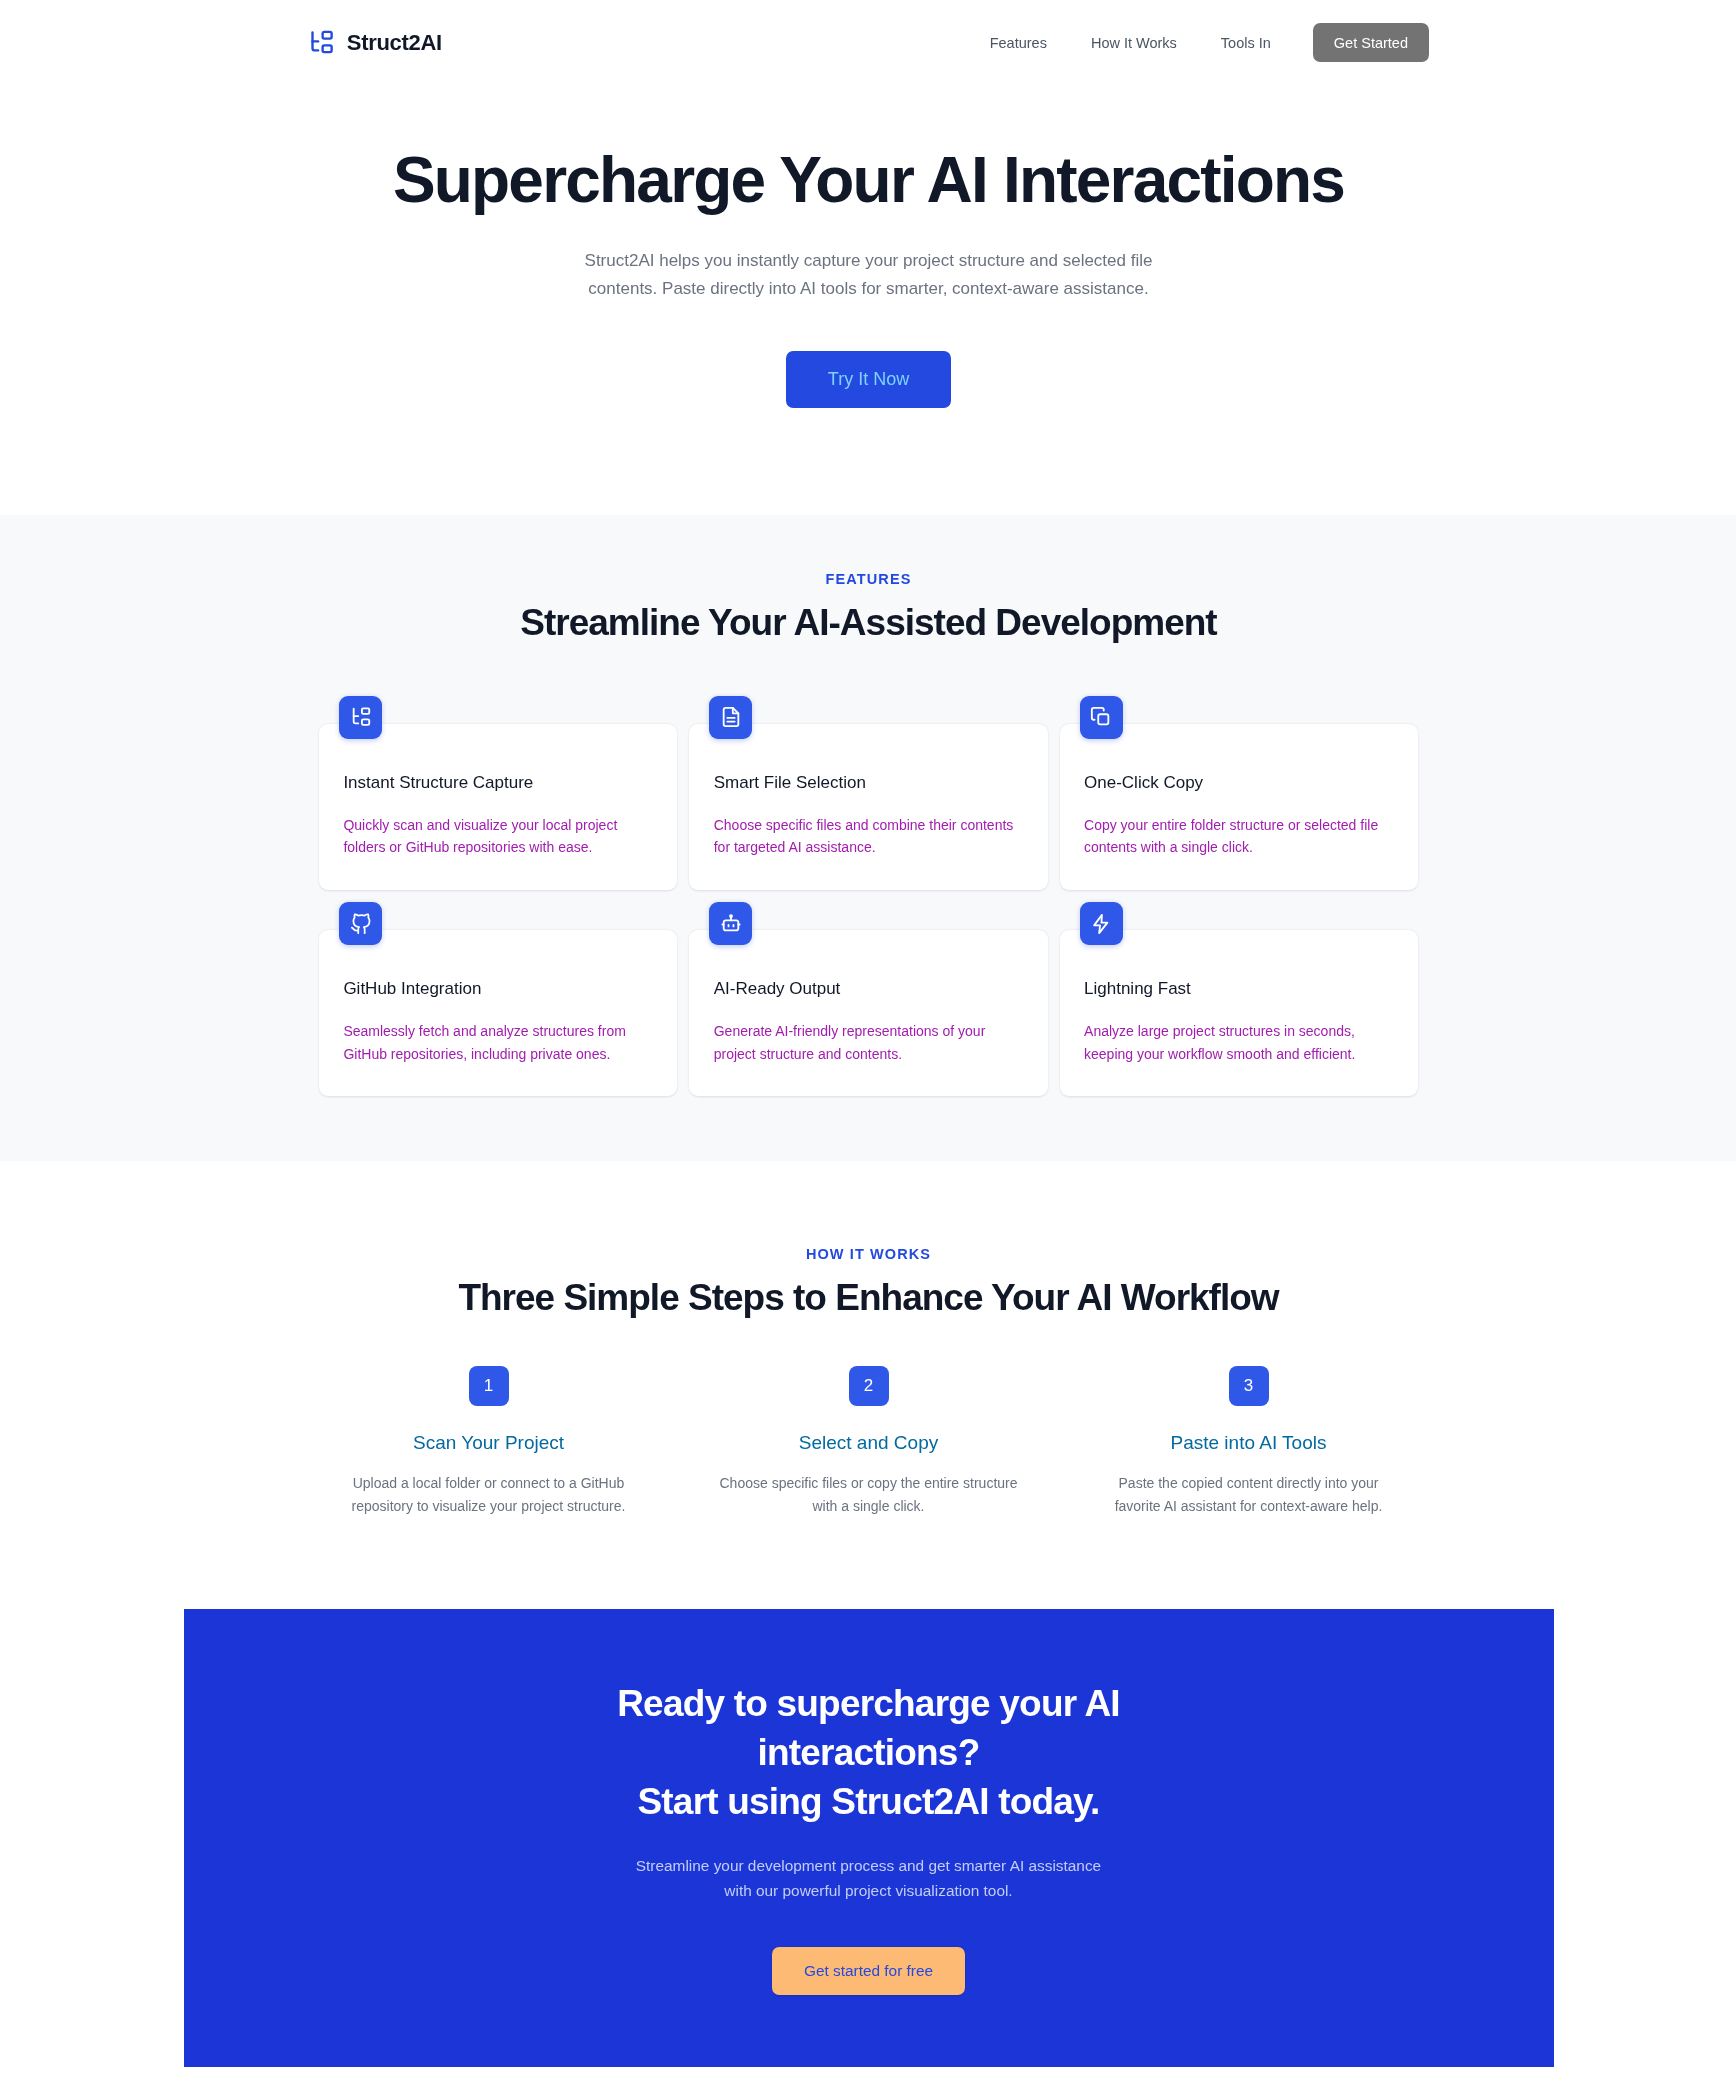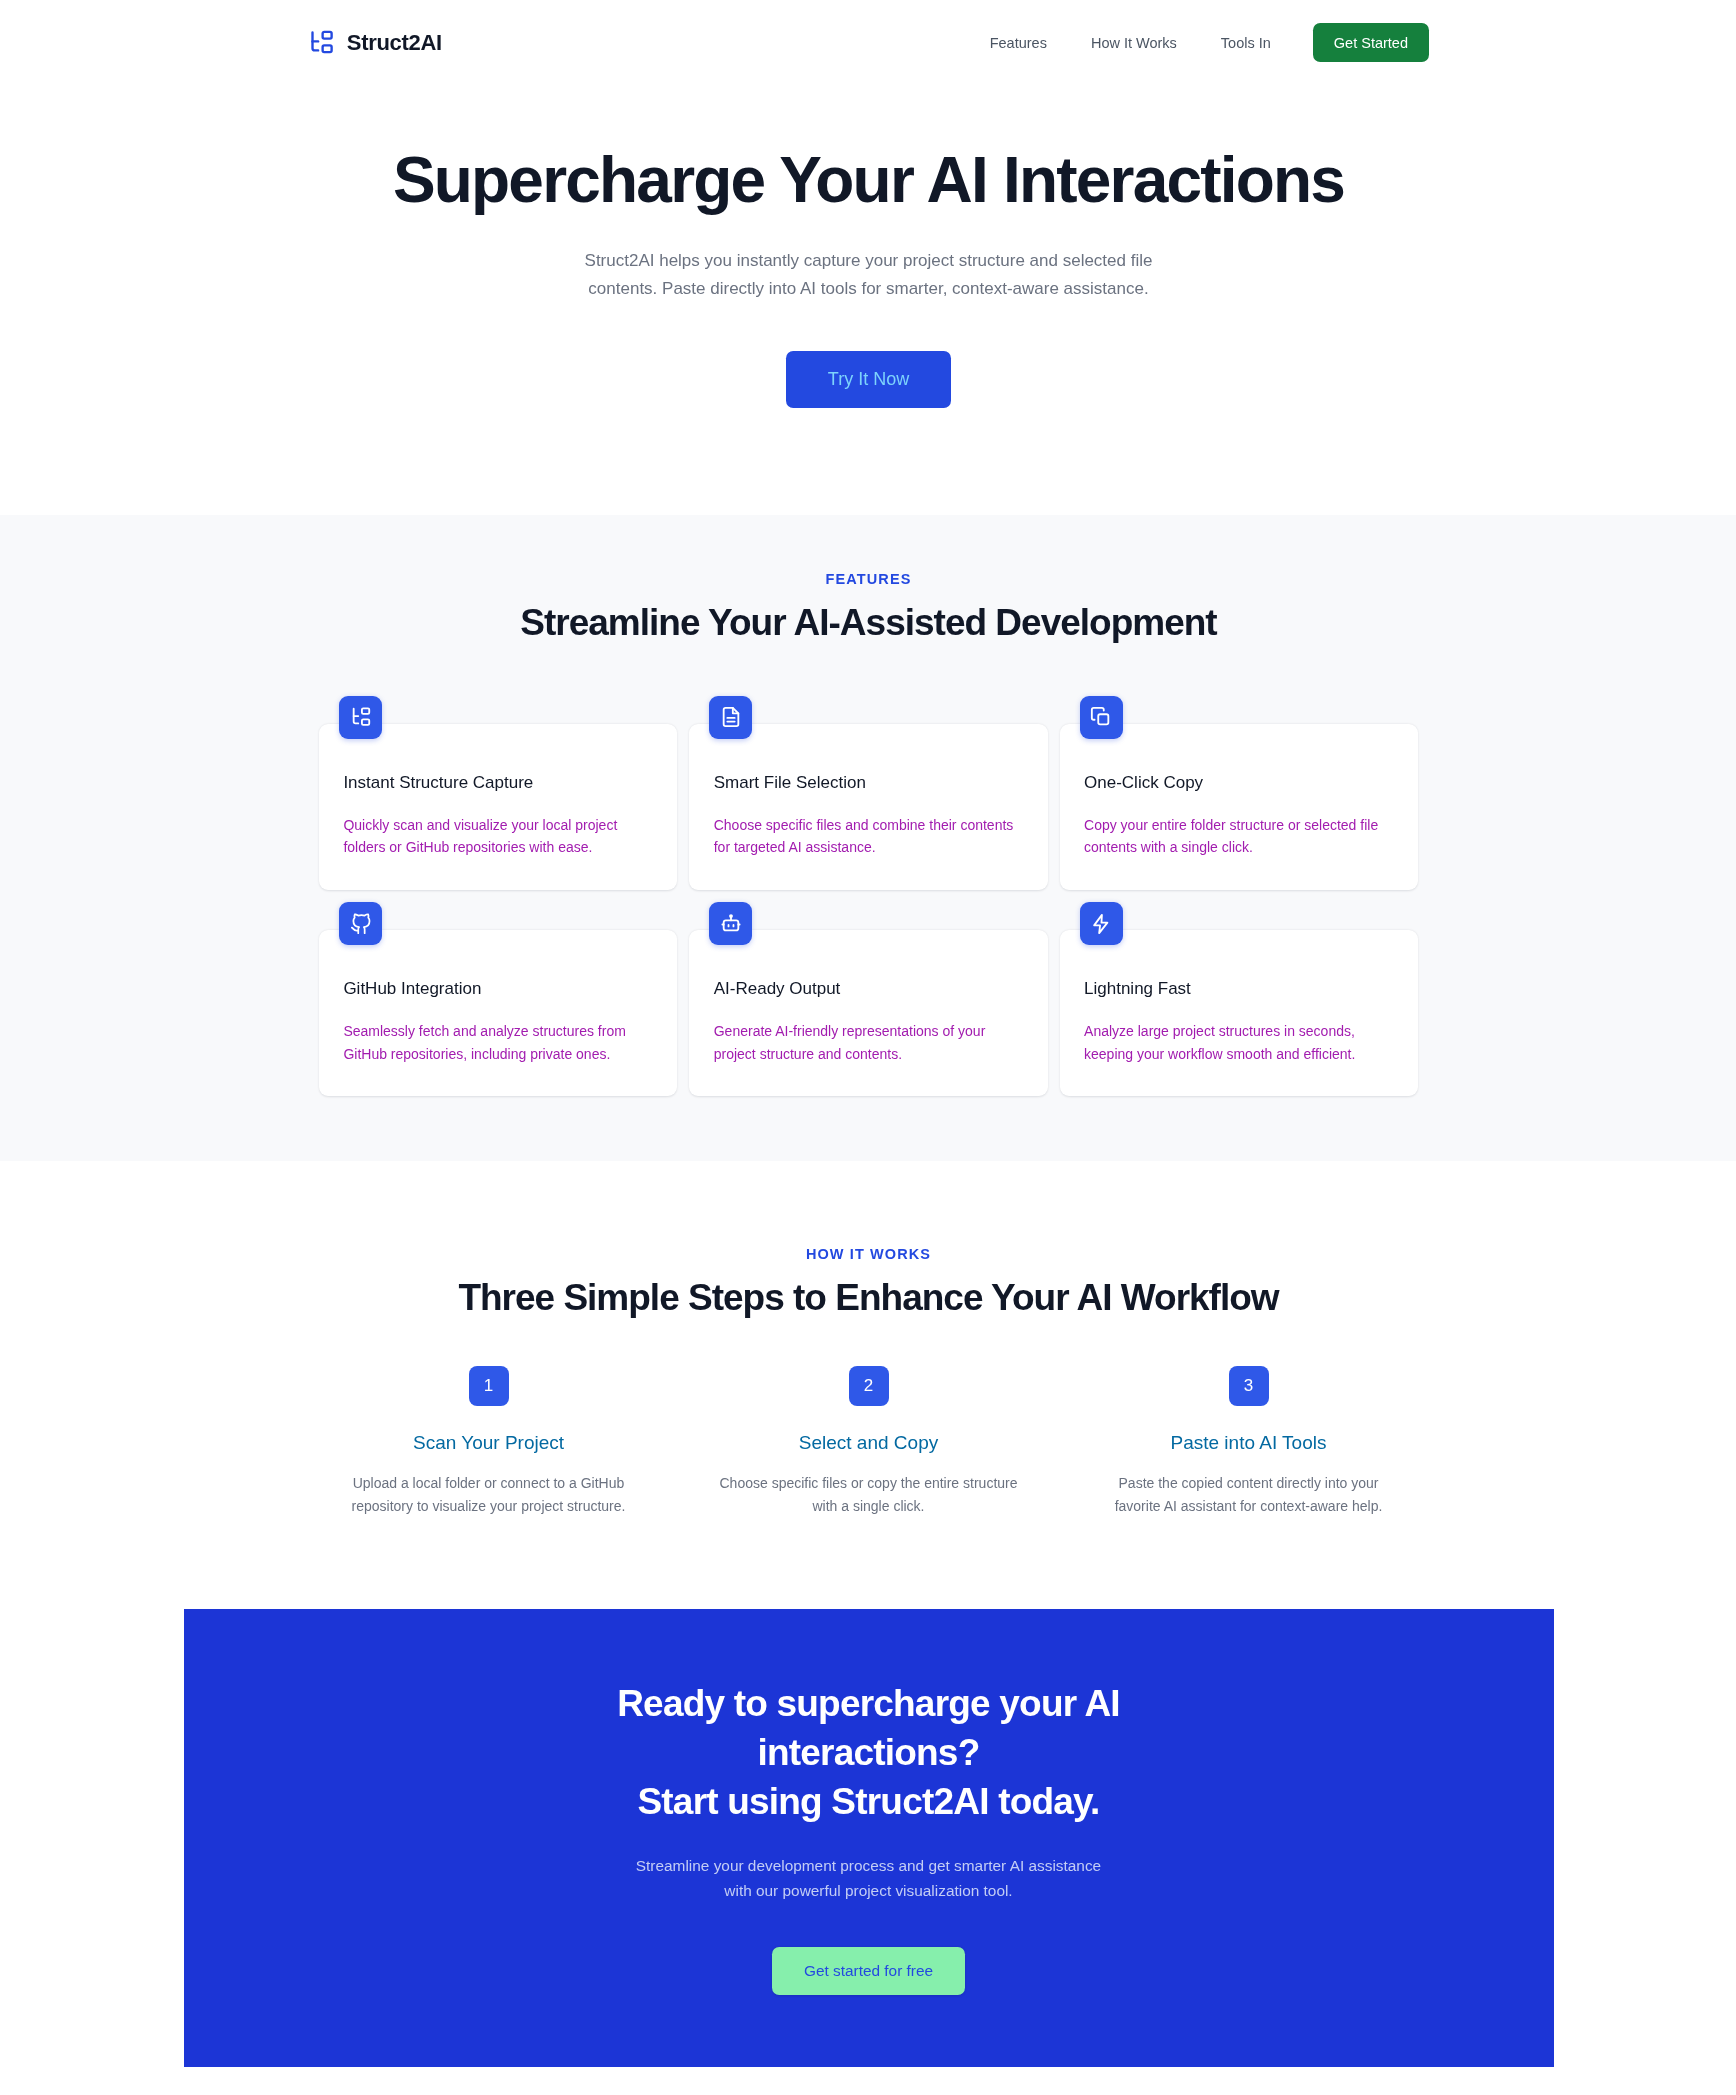--- a/index.html
+++ b/index.html
@@ -23,21 +23,21 @@
   .brand-mark { width: 27px; height: 27px; display: block; }
   .brand-name {
     font-size: 22px; font-weight: 700; color: #111827; letter-spacing: -0.3px;
   }
   .nav-right { display: flex; align-items: center; gap: 0; }
   .nav-link {
     font-size: 14.5px; color: #4b5563; text-decoration: none;
     padding: 0 22px; white-space: nowrap; cursor: pointer;
   }
   .btn-primary {
-    background: #15803d; color: #ffffff; font-size: 14.5px;
+    background: #737373; color: #ffffff; font-size: 14.5px;
     border: none; border-radius: 7.2px; padding: 11.8px 21px;
     margin-left: 20px; cursor: pointer; white-space: nowrap;
     font-family: "Liberation Sans", sans-serif;
   }
 
   
   .hero { padding: 62px 0 0; text-align: center; }
   .hero h1 {
     font-size: 64px; font-weight: 800; color: #111827;
     letter-spacing: -1.8px; line-height: 1.05;
@@ -124,21 +124,21 @@
   .cta h2 {
     font-size: 37px; font-weight: 800; color: #ffffff;
     line-height: 1.32; letter-spacing: -0.8px;
   }
   .cta-sub {
     margin: 27px auto 0; width: 470px;
     font-size: 15.4px; line-height: 1.62; color: #c3cdf5; text-align: center;
   }
   .btn-cta {
     margin-top: 43px;
-    background: #86efac; color: #2349e0;
+    background: #fdba74; color: #2349e0;
     border: none; border-radius: 7.2px;
     font-size: 15.4px; padding: 15.4px 32px; cursor: pointer;
     font-family: "Liberation Sans", sans-serif;
     box-shadow: 0 0.9px 2.7px rgba(0,0,0,.12);
   }
 </style>
 </head>
 <body>
 
 <div class="nav">

